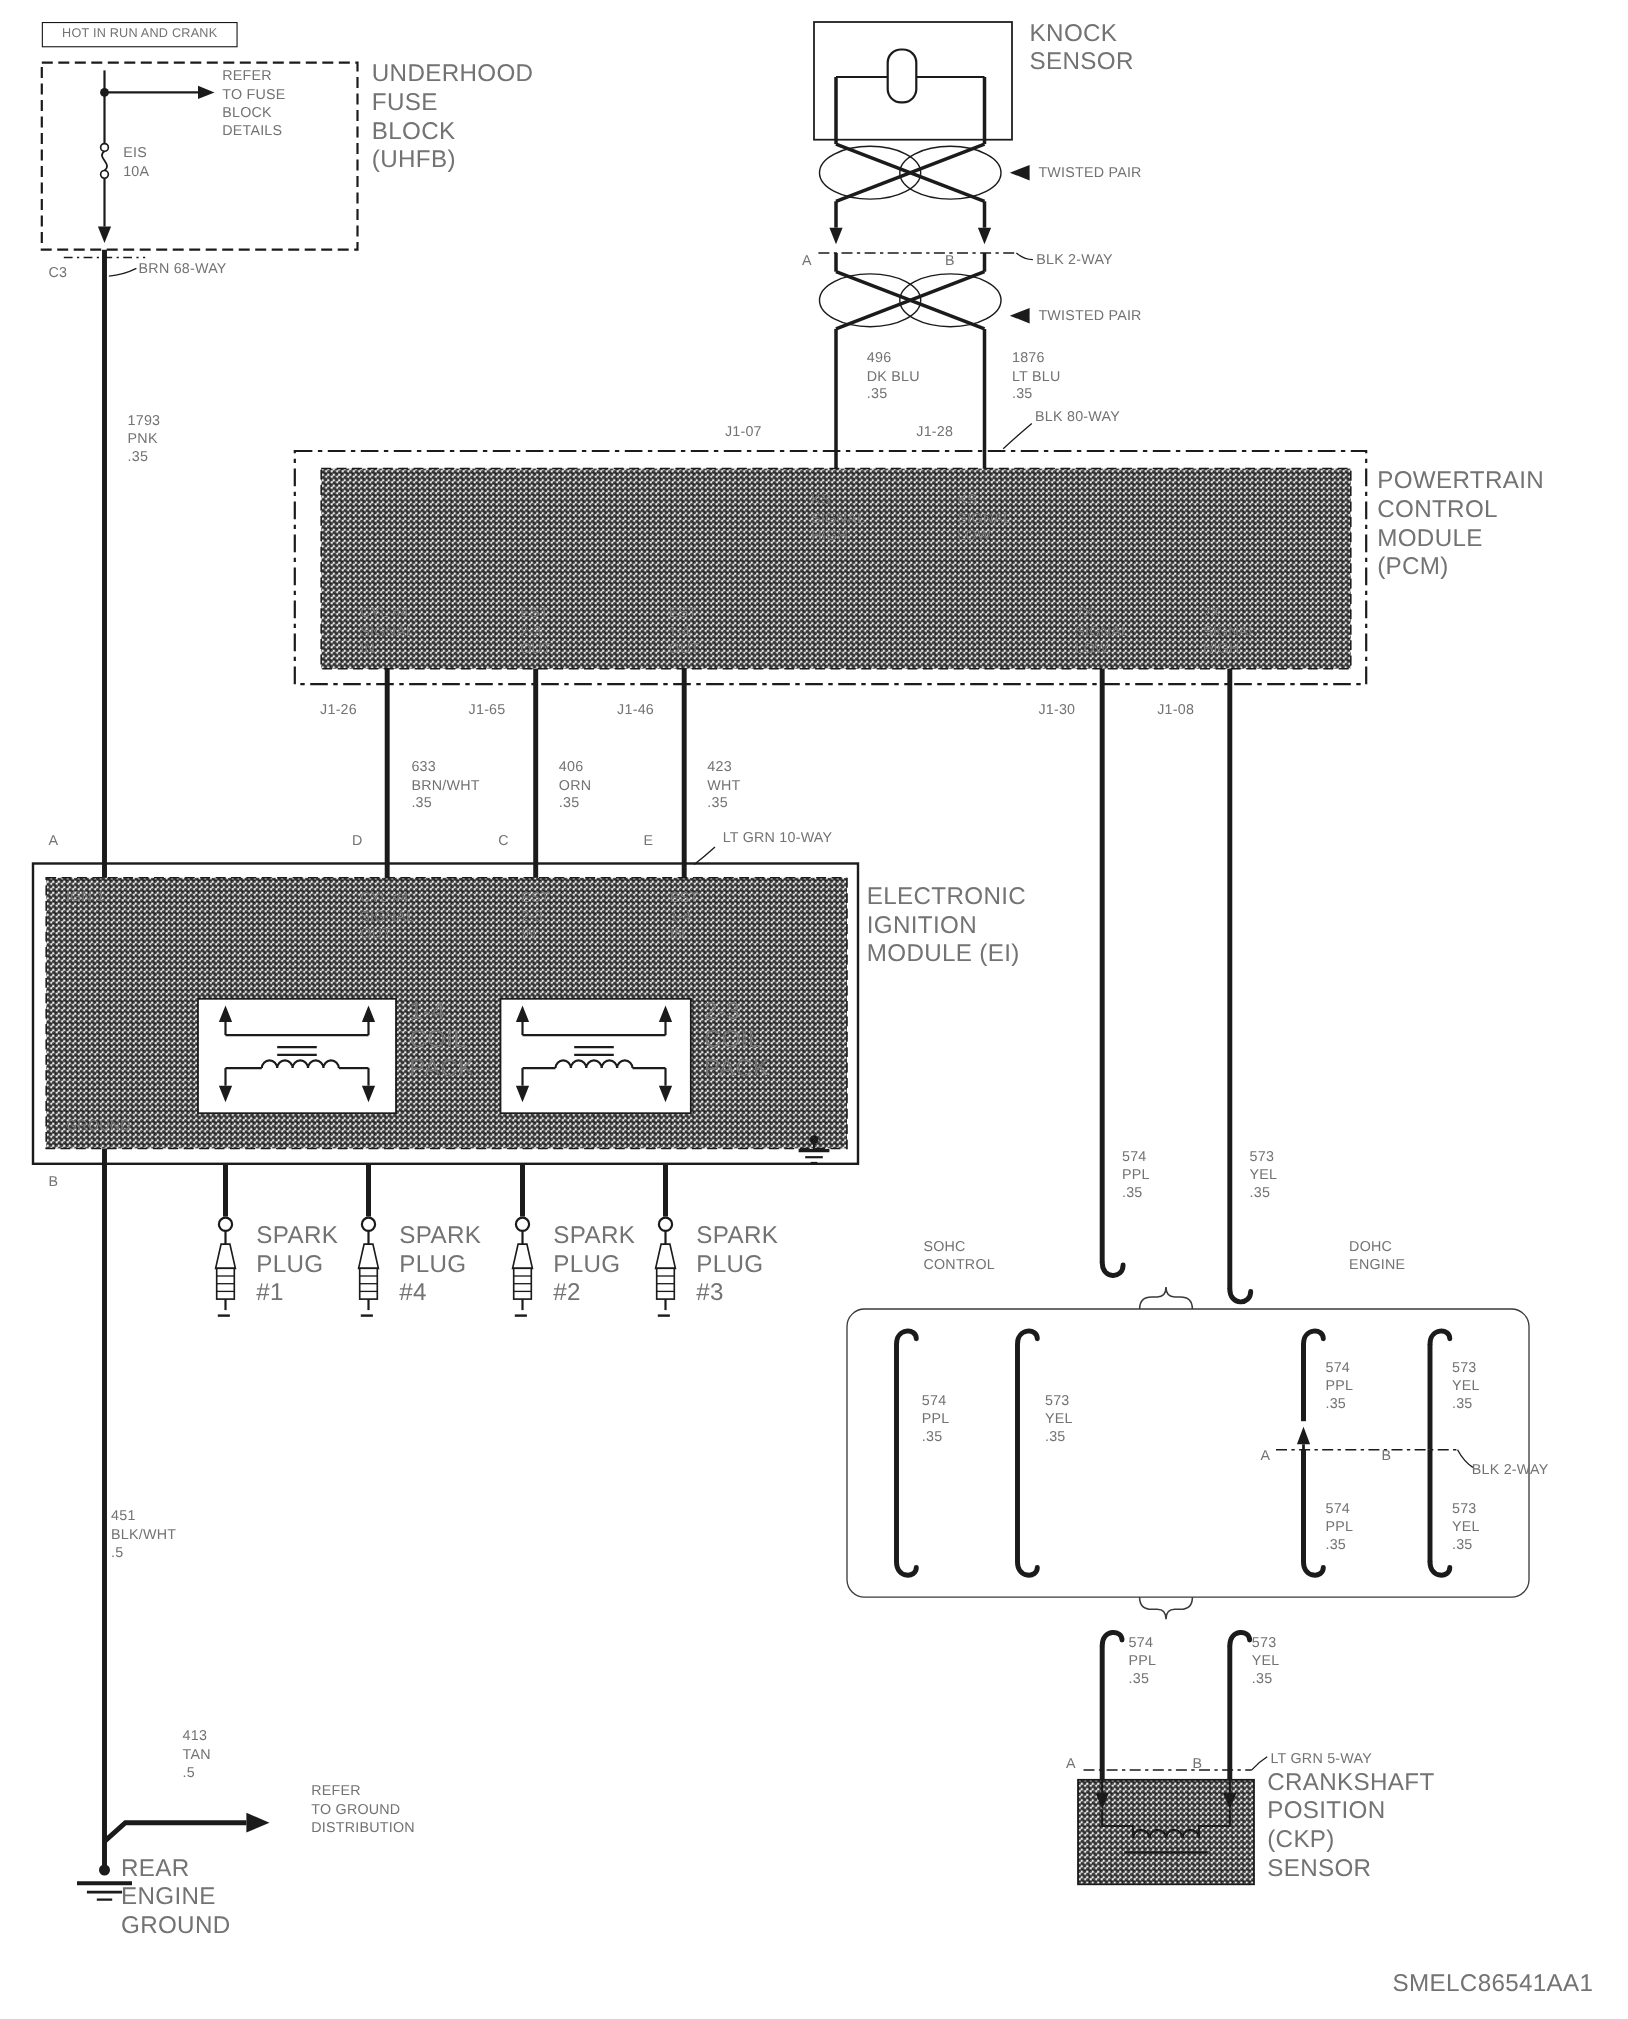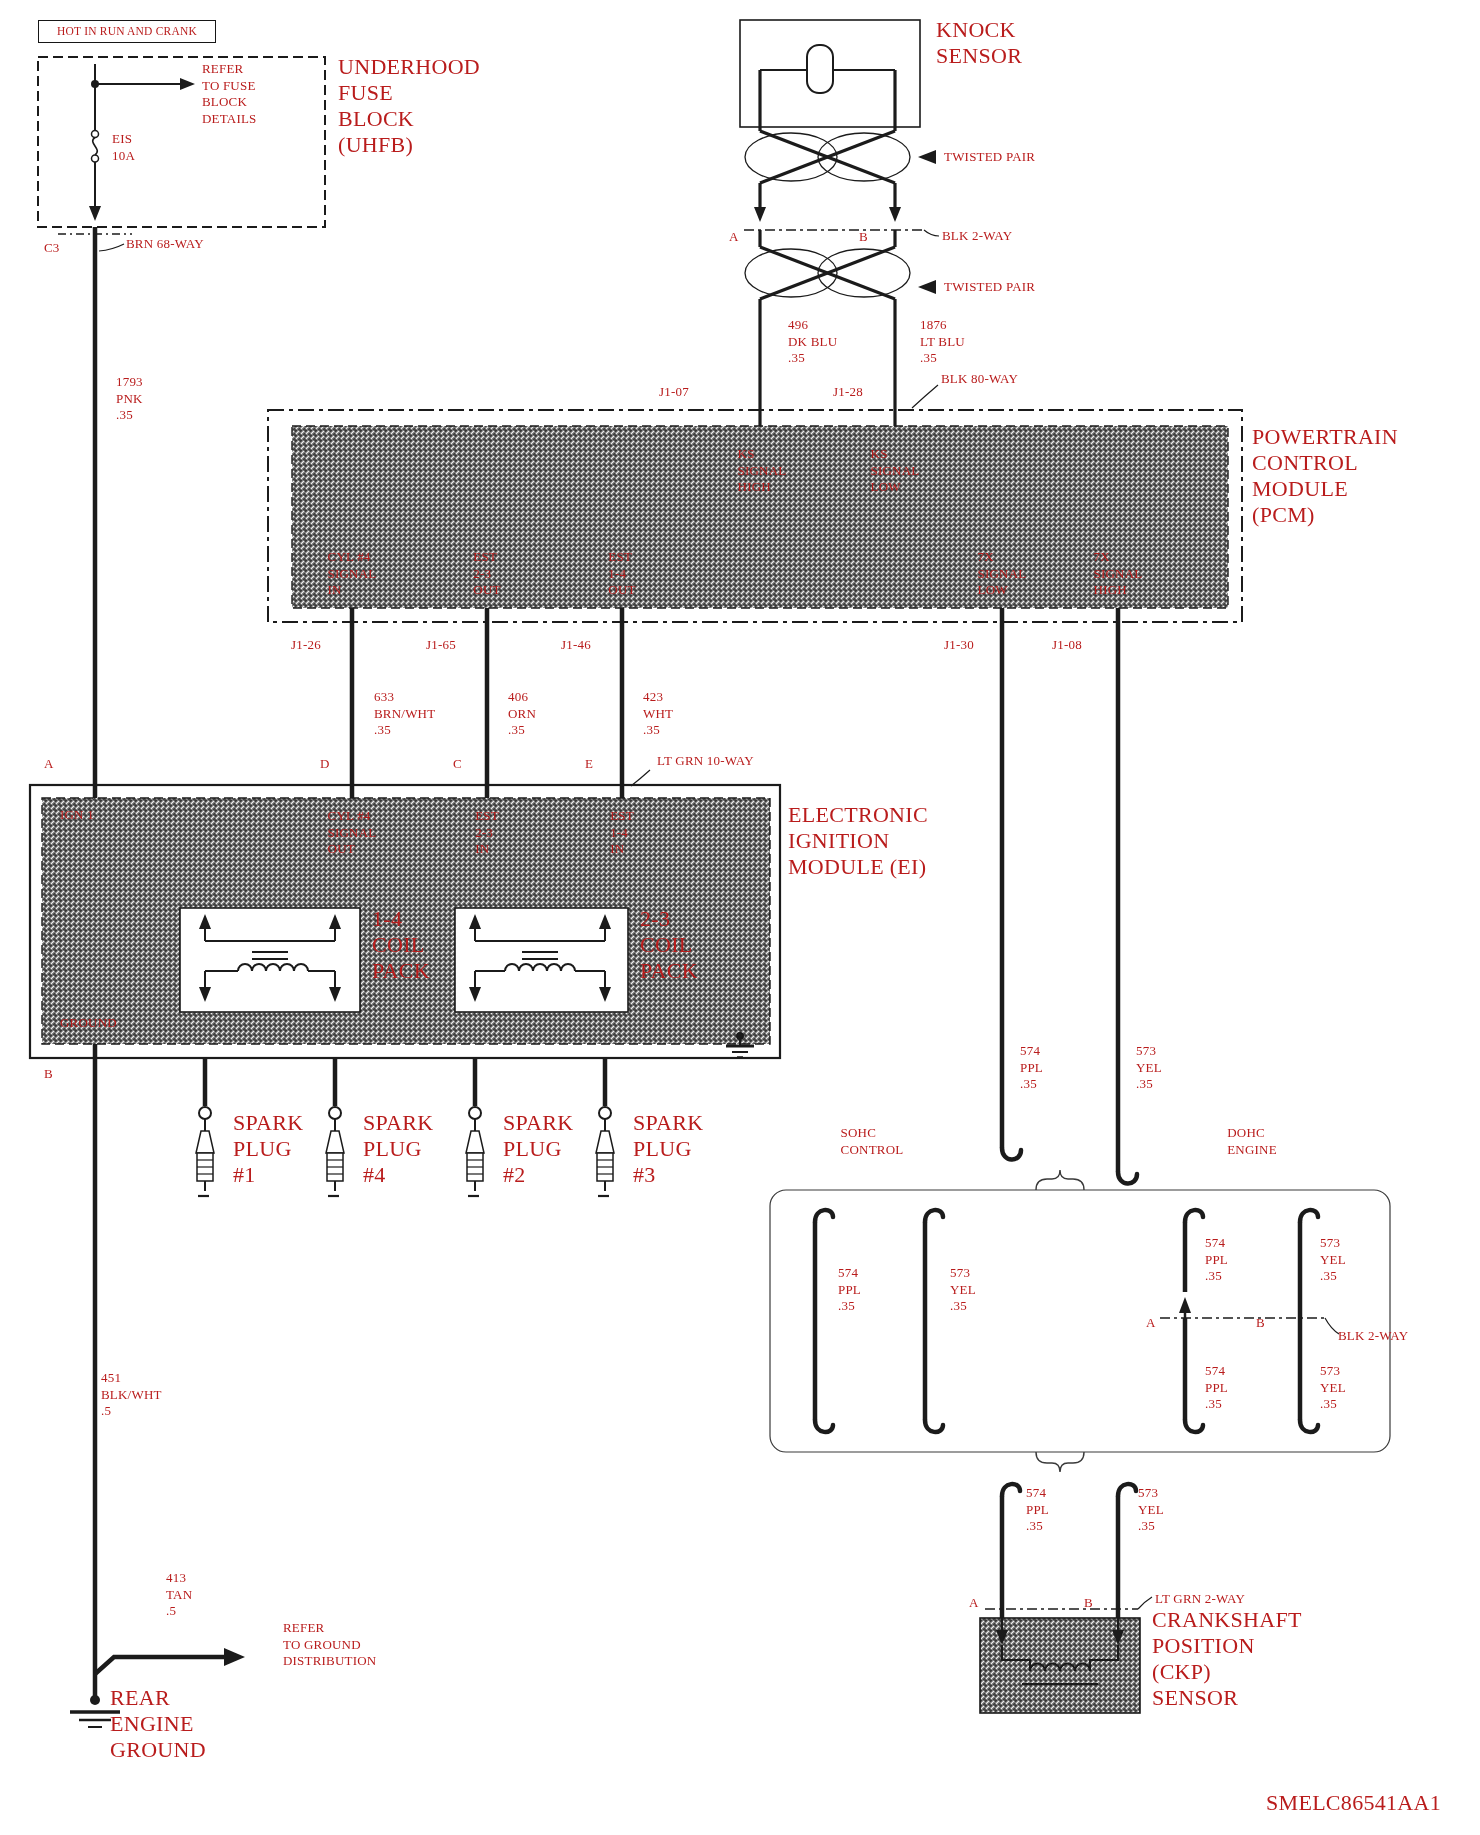--- a/index.html
+++ b/index.html
@@ -1,18 +1,18 @@
 <!DOCTYPE html>
 <html><head>
 <meta charset="utf-8">
 <style>
   *{box-sizing:border-box;margin:0;padding:0}
   html,body{background:#fff}
   .canvas{position:relative;width:1480px;height:1835px;background:#fff;
-          font-family:Liberation Serif, serif;color:#b91c1c;overflow:hidden}
+          font-family:Liberation Sans, sans-serif;color:#737373;overflow:hidden}
   svg.wiring{position:absolute;left:0;top:0}
   .lbl{position:absolute;font-size:13px;line-height:1.27;white-space:pre-line;letter-spacing:.2px}
   .lbl.ctr{transform:translateX(-50%);text-align:left}
   .lbl.big{font-size:22px;line-height:1.18;letter-spacing:.3px}
   .hotbox{position:absolute;height:23px;border:1.6px solid #161616;font-size:11.5px;
           line-height:20px;text-align:center;letter-spacing:.2px;white-space:nowrap}
 </style>
 </head>
 <body>
 
@@ -417,21 +417,21 @@
 .35</div>
 
 <div class="lbl" style="left:1026px;top:1485px">574
 PPL
 .35</div>
 <div class="lbl" style="left:1138px;top:1485px">573
 YEL
 .35</div>
 <div class="lbl" style="left:969px;top:1595px">A</div>
 <div class="lbl" style="left:1084px;top:1595px">B</div>
-<div class="lbl" style="left:1155px;top:1591px">LT GRN 2-WAY</div>
+<div class="lbl" style="left:1155px;top:1591px">LT GRN 5-WAY</div>
 <div class="lbl big" style="left:1152px;top:1607px">CRANKSHAFT
 POSITION
 (CKP)
 SENSOR</div>
 
 <div class="lbl" style="left:101px;top:1370px">451
 BLK/WHT
 .5</div>
 <div class="lbl" style="left:166px;top:1570px">413
 TAN

